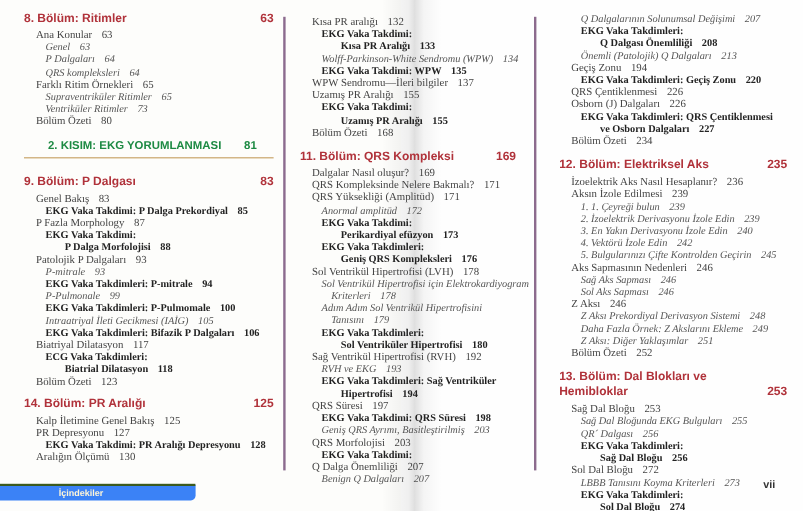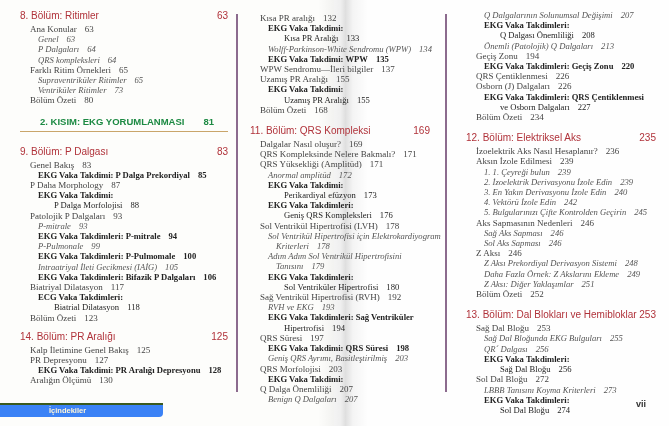--- a/index.html
+++ b/index.html
@@ -22,25 +22,25 @@
   .vline {
     position: absolute; width: 2px; background: #8c6b8e;
   }
   .col { position: absolute; top: 10px; }
   .entry { white-space: nowrap; line-height: 10.2px; font-size: 9px; color: #444; }
   .entry .pg { margin-left: 8px; }
   .l1 { padding-left: 10px; }
   .l2 { padding-left: 18px; font-style: italic; color: #555; font-size: 8.6px; }
   .l2b { padding-left: 26px; font-style: italic; color: #555; font-size: 8.6px; }
   .b1 { padding-left: 18px; font-weight: bold; color: #222; font-size: 8.6px; }
-  .b2 { padding-left: 34px; font-weight: normal; color: #222; font-size: 8.6px; }
+  .b2 { padding-left: 34px; font-weight: bold; color: #222; font-size: 8.6px; }
   .chapter {
     font-family: "Liberation Sans", "DejaVu Sans", sans-serif;
-    font-weight: normal; color: #b0323a; font-size: 10px;
-    display: flex; justify-content: space-between; align-items: center;
+    font-weight: bold; color: #b0323a; font-size: 10px;
+    display: flex; justify-content: space-between; align-items: flex-end;
     margin-top: 6px; margin-bottom: 2px; line-height: 12px;
   }
   .part {
     font-family: "Liberation Sans", "DejaVu Sans", sans-serif;
     font-weight: bold; color: #1d8a43; font-size: 9.5px;
     display: flex; justify-content: space-between;
     margin: 10px 0 0 0; padding: 0 14px 3px 20px;
     border-bottom: 1.5px solid #c9a56a; line-height: 12px;
   }
   .footer-bar {
@@ -86,21 +86,21 @@
     <span>2. KISIM: EKG YORUMLANMASI</span>
     <span>81</span>
   </div>
   <div class="chapter" style="margin-top:14px">
     <span>9. Bölüm: P Dalgası</span>
     <span>83</span>
   </div>
   <div id="c1b">
       <div class="entry l1"><span>Genel Bakış</span><span class="pg">83</span></div>
       <div class="entry b1"><span>EKG Vaka Takdimi: P Dalga Prekordiyal</span><span class="pg">85</span></div>
-      <div class="entry l1"><span>P Daha Morphology</span><span class="pg">87</span></div>
+      <div class="entry l1"><span>P Fazla Morphology</span><span class="pg">87</span></div>
       <div class="entry b1"><span>EKG Vaka Takdimi:</span><span class="pg"></span></div>
       <div class="entry b2"><span>P Dalga Morfolojisi</span><span class="pg">88</span></div>
       <div class="entry l1"><span>Patolojik P Dalgaları</span><span class="pg">93</span></div>
       <div class="entry l2"><span>P-mitrale</span><span class="pg">93</span></div>
       <div class="entry b1"><span>EKG Vaka Takdimleri: P-mitrale</span><span class="pg">94</span></div>
       <div class="entry l2"><span>P-Pulmonale</span><span class="pg">99</span></div>
       <div class="entry b1"><span>EKG Vaka Takdimleri: P-Pulmomale</span><span class="pg">100</span></div>
       <div class="entry l2"><span>Intraatriyal İleti Gecikmesi (IAİG)</span><span class="pg">105</span></div>
       <div class="entry b1"><span>EKG Vaka Takdimleri: Bifazik P Dalgaları</span><span class="pg">106</span></div>
       <div class="entry l1"><span>Biatriyal Dilatasyon</span><span class="pg">117</span></div>

